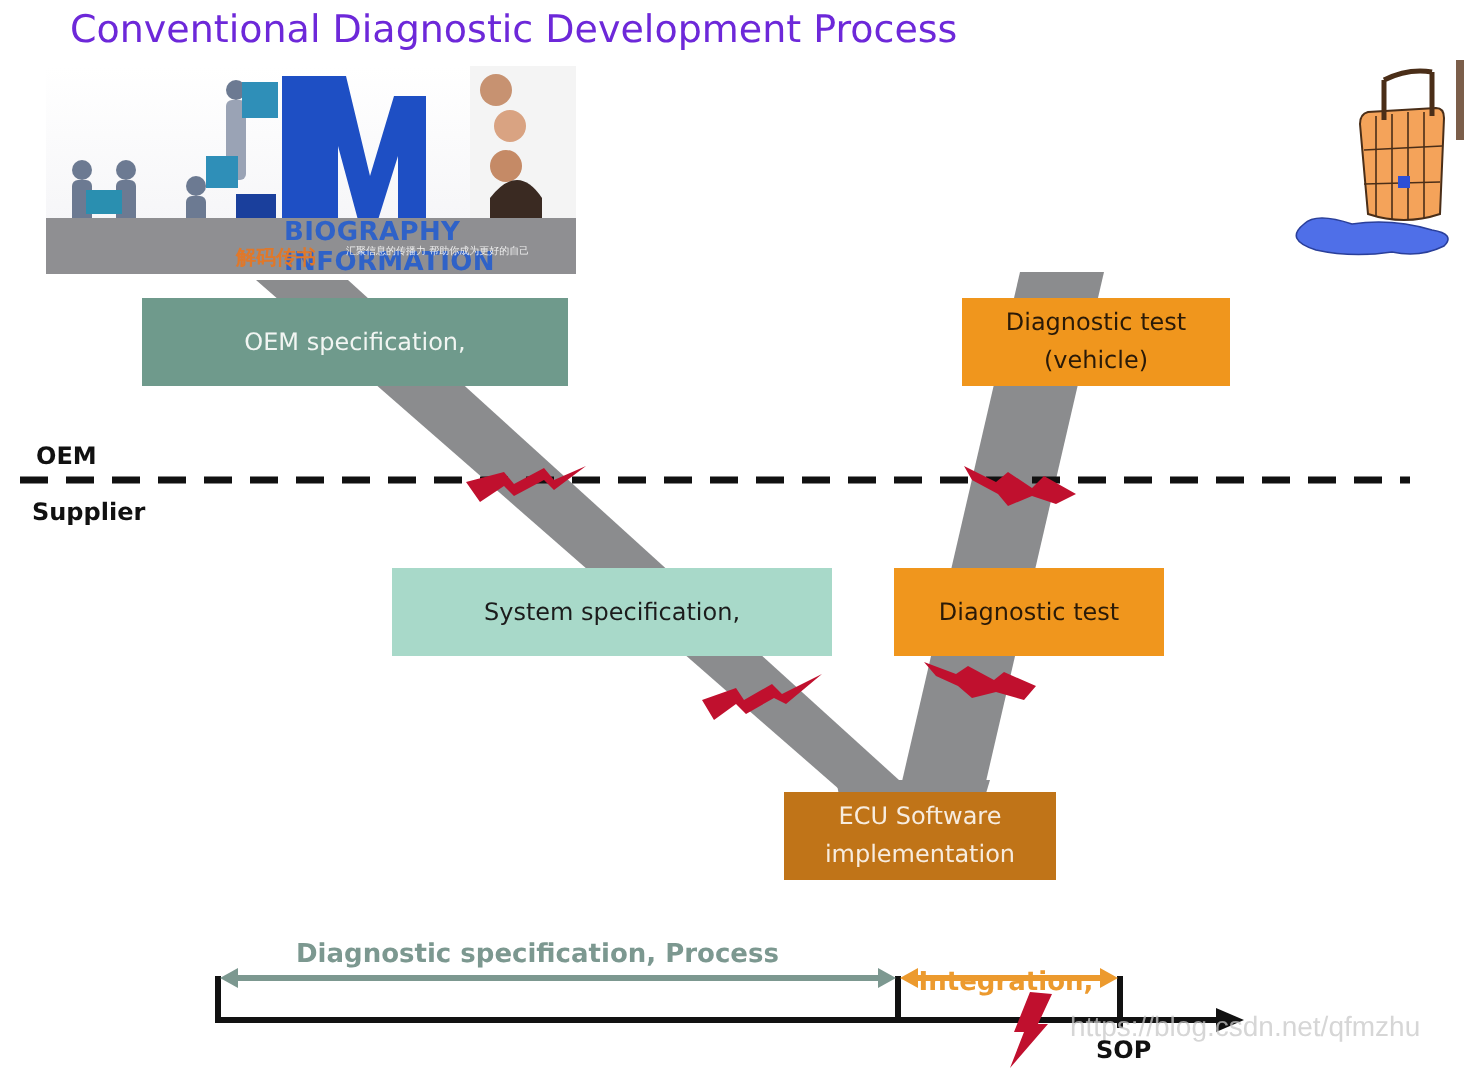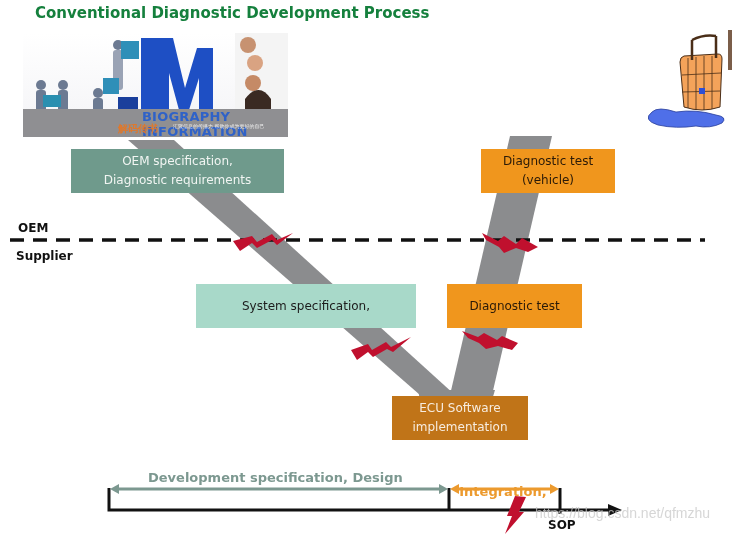--- a/index.html
+++ b/index.html
@@ -1,17 +1,17 @@
 <!DOCTYPE html>
 <html><head>
   <meta charset="utf-8">
   <style>
     html, body { margin:0; padding:0; background:#ffffff; }
     body { width:740px; height:535px; position:relative; overflow:hidden; font-family:"DejaVu Sans", sans-serif; }
-    .title { position:absolute; left:35px; top:4px; font-size:15px; color:#15803d; font-family:"DejaVu Sans", sans-serif;font-weight:bold; }
+    .title { position:absolute; left:35px; top:4px; font-size:19px; color:#6d28d9; font-family:"DejaVu Sans", sans-serif; }
     svg.diagram { position:absolute; left:0; top:0; }
     .box { position:absolute; display:flex; align-items:center; justify-content:center; text-align:center; font-size:12px; line-height:19px; box-sizing:border-box; }
     .box-oem { left:71px; top:149px; width:213px; height:44px; background:#6f9a8c; color:#f1f5f2; }
     .box-sys { left:196px; top:284px; width:220px; height:44px; background:#a8d9c9; color:#1c1c1c; }
     .box-veh { left:481px; top:149px; width:134px; height:44px; background:#f0961d; color:#2a1a08; }
     .box-ecu { left:447px; top:284px; width:135px; height:44px; background:#f0961d; color:#2a1a08; }
     .box-sw  { left:392px; top:396px; width:136px; height:44px; background:#c07418; color:#f7ecdf; }
     .lbl { position:absolute; font-weight:bold; font-size:12px; color:#111; }
     .lbl-oem { left:18px; top:221px; }
     .lbl-sup { left:16px; top:249px; }
@@ -110,21 +110,20 @@
       <line x1="682" y1="75" x2="721" y2="73"></line>
       <line x1="682" y1="92" x2="720" y2="91"></line>
     </g>
     <rect x="699" y="88" width="6" height="6" fill="#2c4fd6"></rect>
   </g>
 </svg>
 
 <div class="box box-oem">
   <div>
     <div>OEM specification,</div>
-    <div>Diagnostic requirements</div>
   </div>
 </div>
 <div class="box box-sys">
   <div>
     <div>System specification,</div>
   </div>
 </div>
 <div class="box box-sw">
   <div>
     <div>ECU Software</div>
@@ -139,18 +138,18 @@
 <div class="box box-veh">
   <div>
     <div>Diagnostic test</div>
     <div>(vehicle)</div>
   </div>
 </div>
 
 <div class="lbl lbl-oem">OEM</div>
 <div class="lbl lbl-sup">Supplier</div>
 
-<div class="phase phase-design">Development specification, Design</div>
+<div class="phase phase-design">Diagnostic specification, Process</div>
 <div class="phase phase-int">
   <div>Integration,</div>
 </div>
 <div class="watermark">https://blog.csdn.net/qfmzhu</div>
 <div class="sop">SOP</div>
 
 </body></html>

